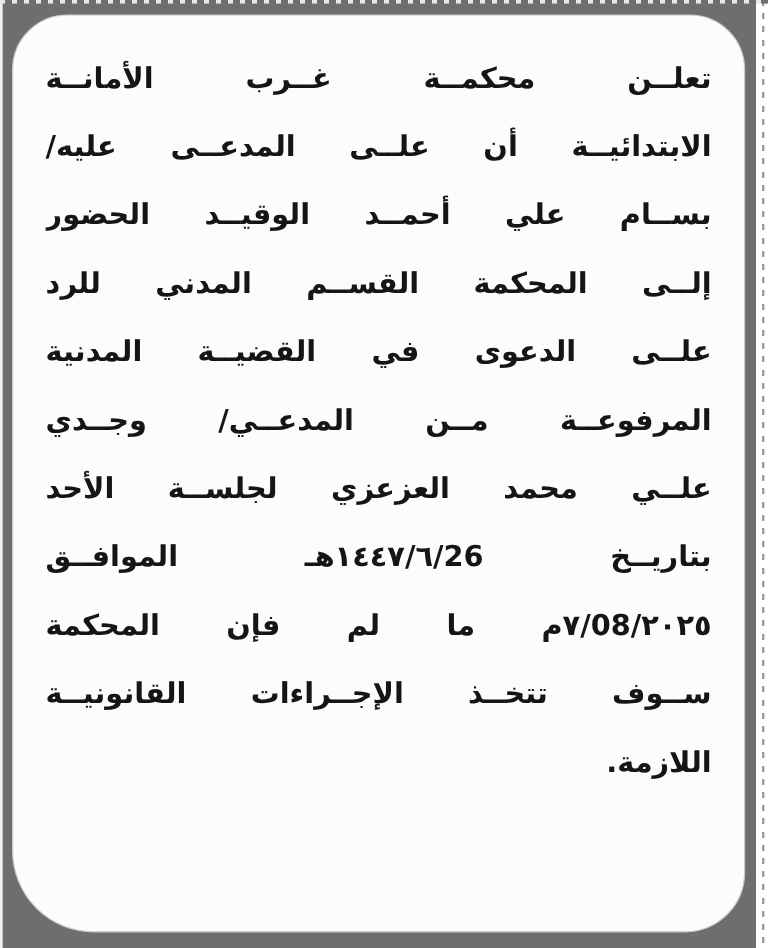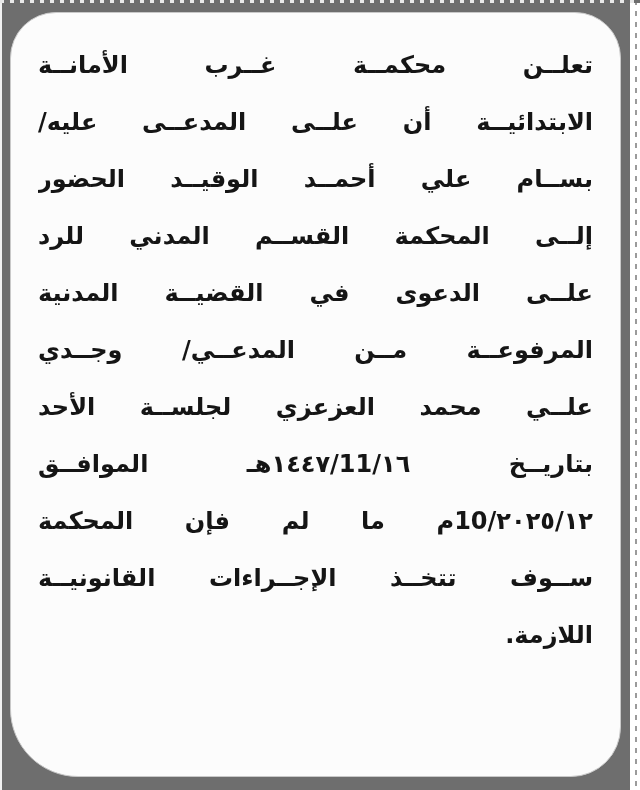--- a/index.html
+++ b/index.html
@@ -96,22 +96,22 @@
   <div class="frame">
     <div class="paper">
       <div class="notice-text" dir="rtl">
         <div class="line">تعلــن محكمــة غــرب الأمانــة</div>
         <div class="line">الابتدائيــة أن علــى المدعــى عليه/</div>
         <div class="line">بســام علي أحمــد الوقيــد الحضور</div>
         <div class="line">إلــى المحكمة القســم المدني للرد</div>
         <div class="line">علــى الدعوى في القضيــة المدنية</div>
         <div class="line">المرفوعــة مــن المدعــي/ وجــدي</div>
         <div class="line">علــي محمد العزعزي لجلســة الأحد</div>
-        <div class="line">بتاريــخ ١٤٤٧/11/١٦هـ الموافــق</div>
-        <div class="line">٢٠٢٥/١٢/10م ما لم فإن المحكمة</div>
+        <div class="line">بتاريــخ ١٤٤٧/٦/26هـ الموافــق</div>
+        <div class="line">٢٠٢٥/08/٧م ما لم فإن المحكمة</div>
         <div class="line">ســوف تتخــذ الإجــراءات القانونيــة</div>
         <div class="line last">اللازمة.</div>
       </div>
     </div>
   </div>
 
   <div class="scan-edge-right">
     <div class="scan-edge-right-dashes"></div>
   </div>
 

